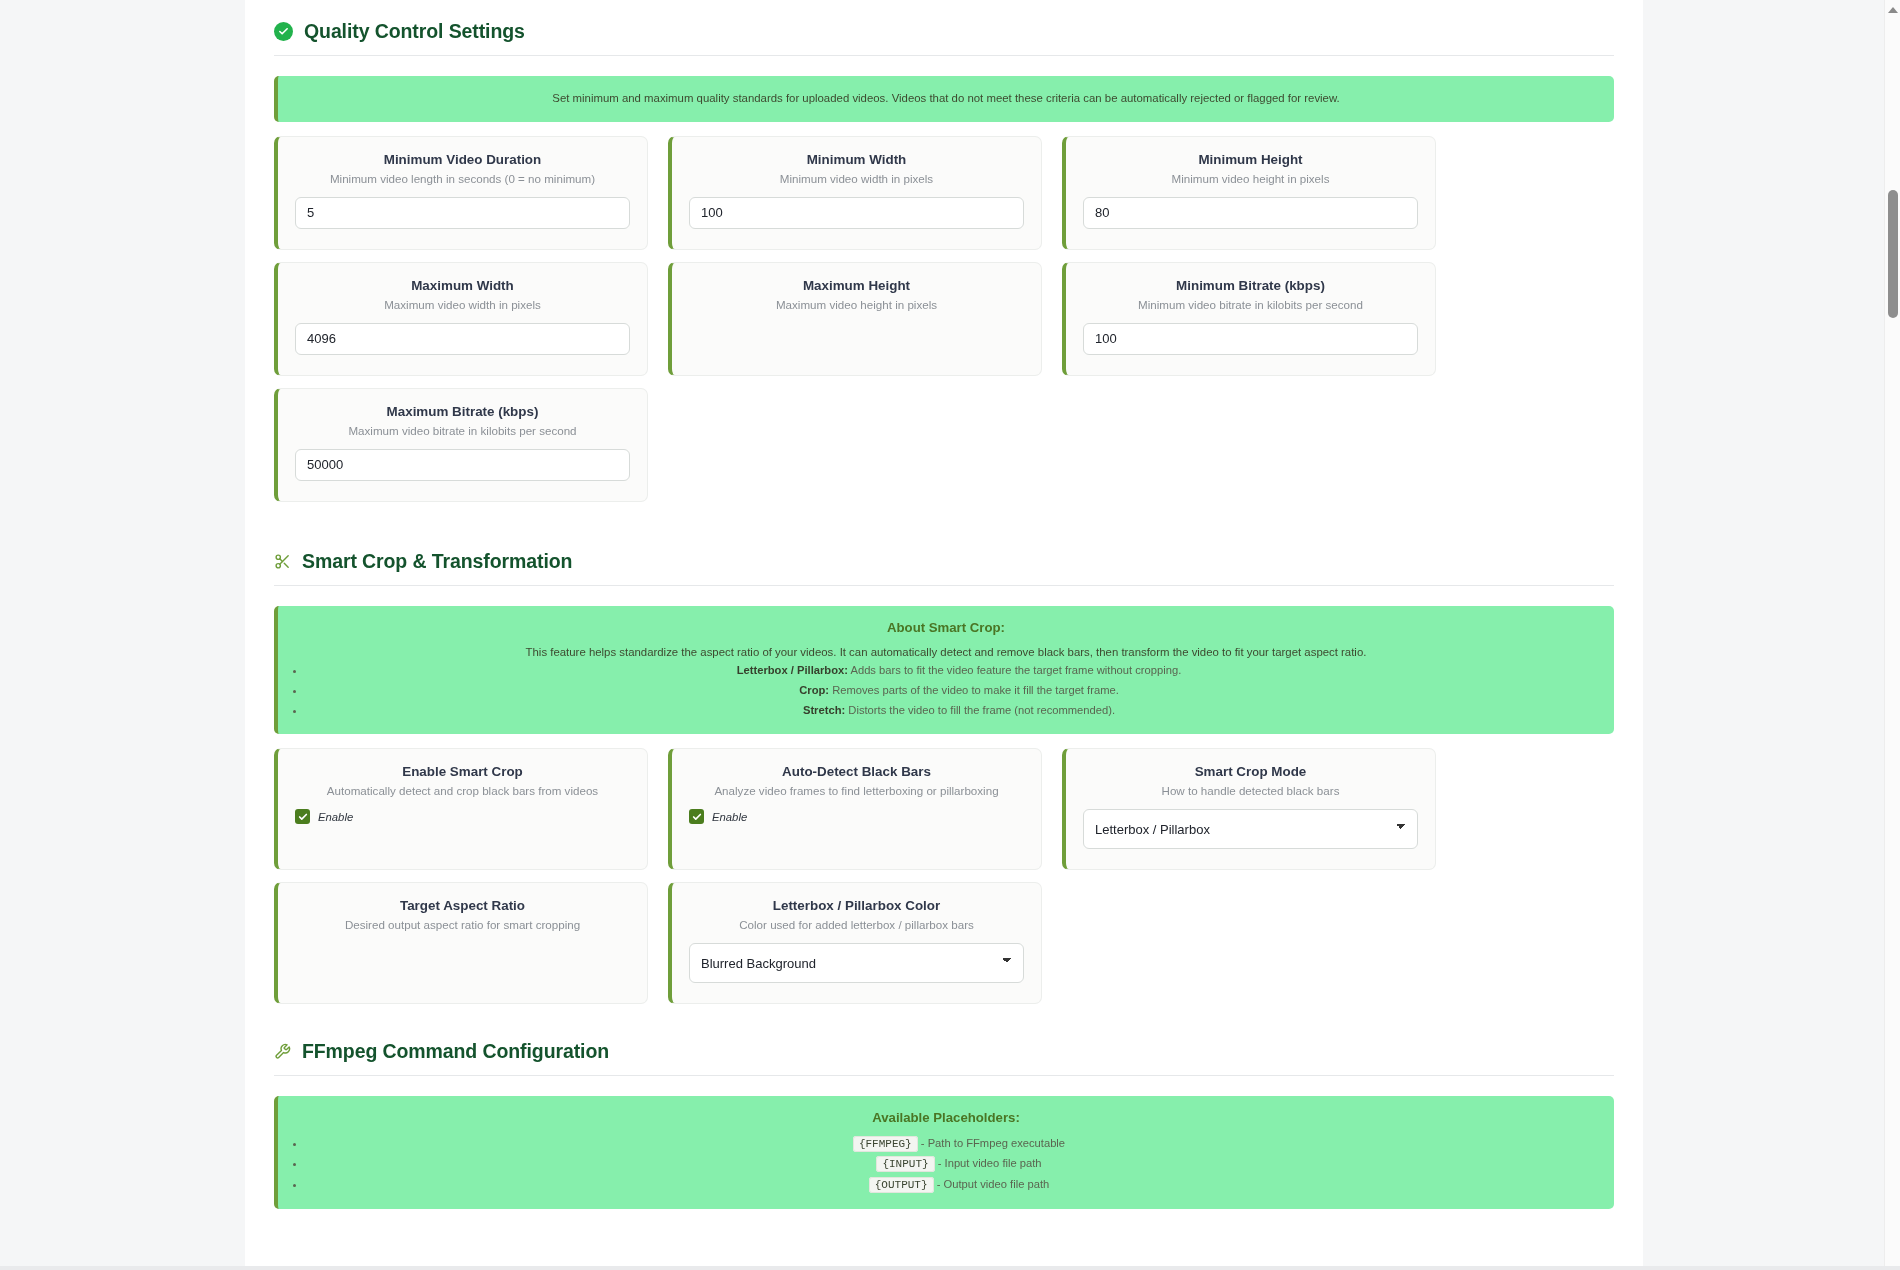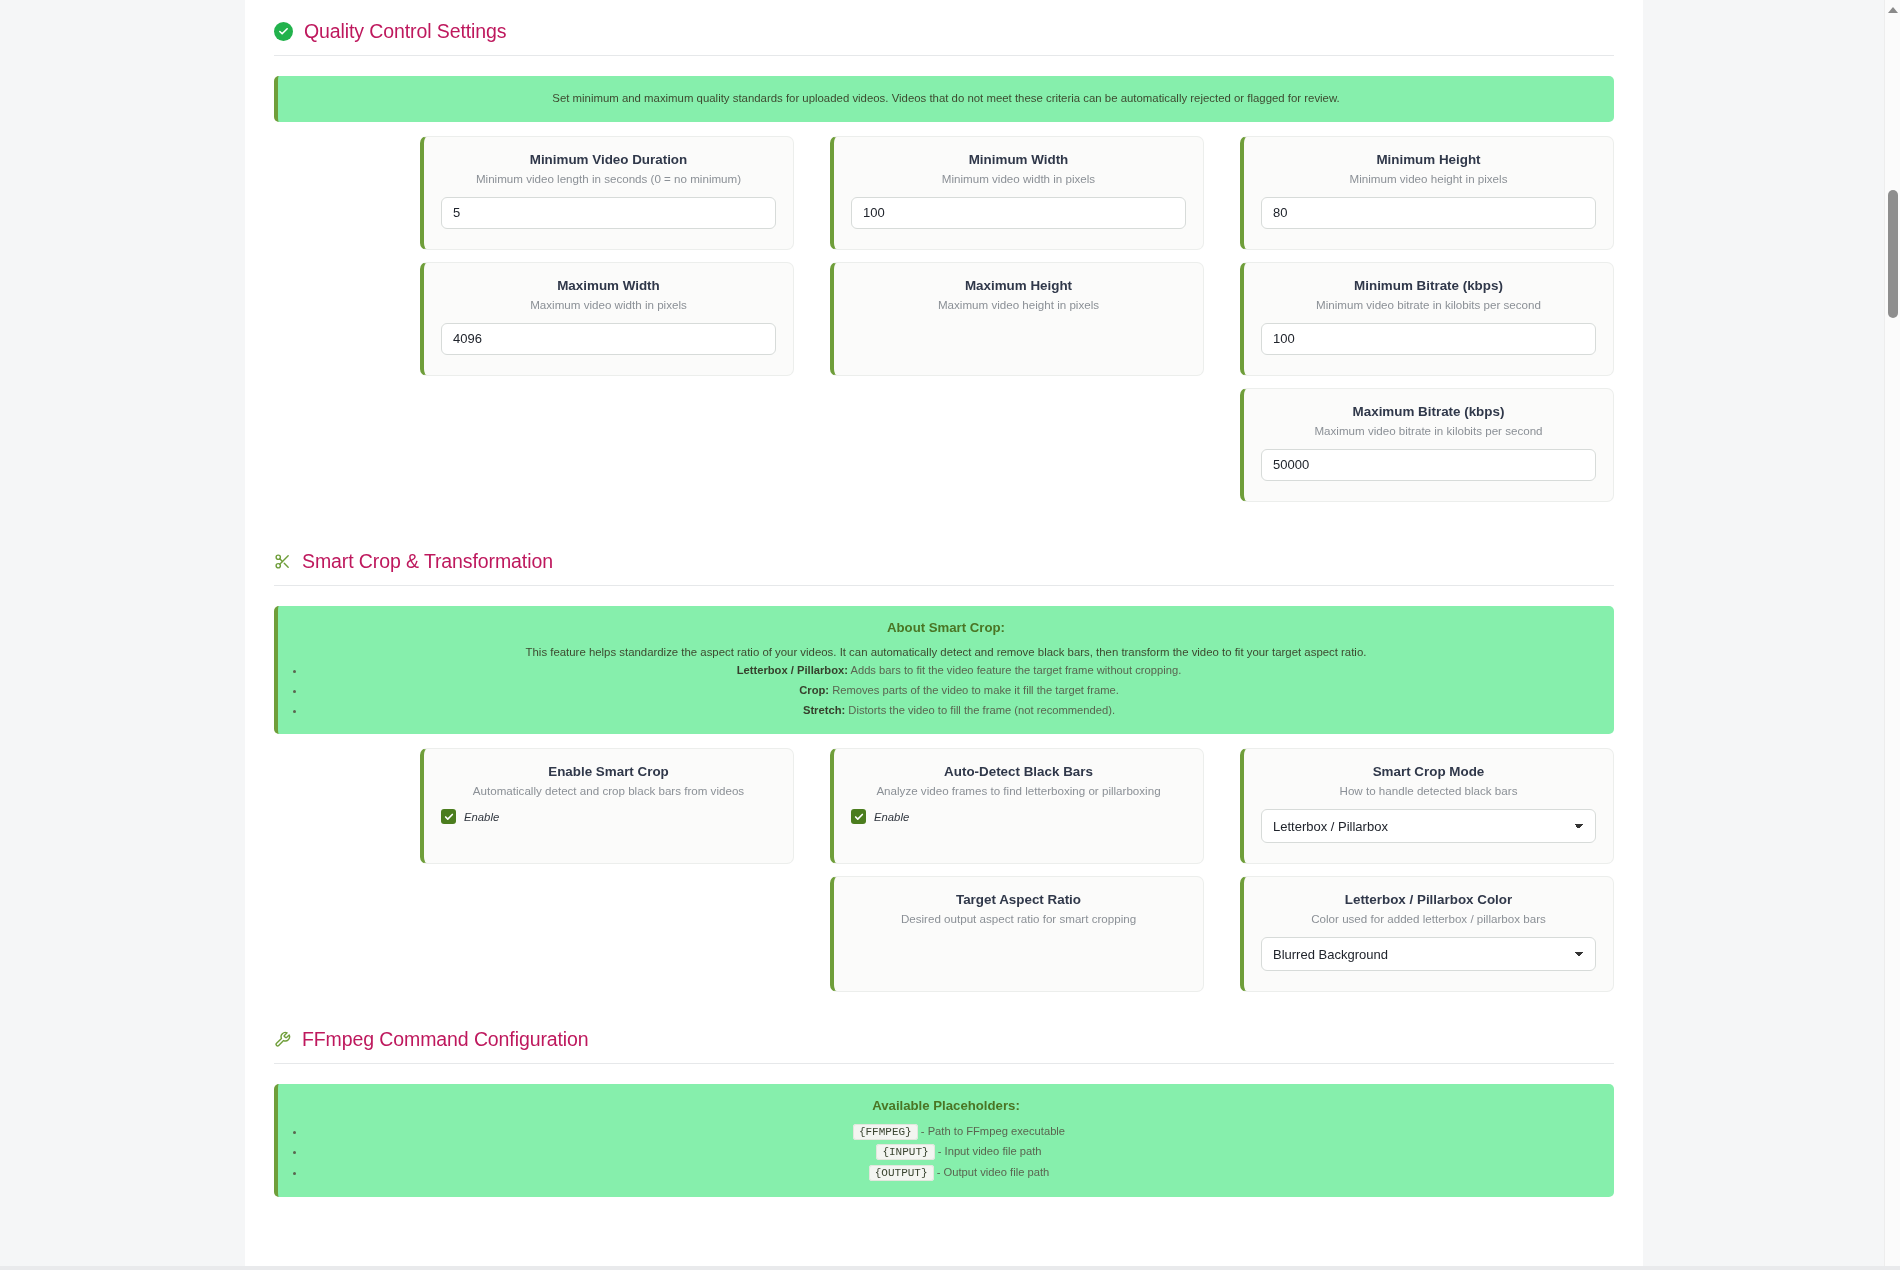--- a/index.html
+++ b/index.html
@@ -34,22 +34,22 @@
 
   
   .section-head {
     display: flex;
     align-items: center;
     gap: 11px;
     padding: 6px 0 0 0;
   }
   .section-head .sh-title {
     font-size: 19.5px;
-    font-weight: 400;
-    color: #be185d;
+    font-weight: 700;
+    color: #14532d;
     letter-spacing: -0.1px;
   }
   .sh-divider {
     height: 1px;
     background: #e6e8ea;
     margin-top: 12px;
     width: 100%;
   }
   .badge-check {
     width: 19px; height: 19px;
@@ -103,23 +103,22 @@
     border-radius: 3px;
     padding: 1px 5px;
     font-size: 11px;
     color: #3a4430;
   }
 
   
   .grid {
     display: flex;
     flex-wrap: wrap;
-    gap: 0 36px;
+    gap: 0 20px;
     margin-top: 14px;
-    justify-content: flex-end;
   }
   .card {
     width: 374px;
     background: #fbfbfa;
     border: 1px solid #eceeec;
     border-left: 4px solid #6f9e3a;
     border-radius: 7px;
     padding: 15px 17px 20px 17px;
     margin-bottom: 12px;
   }
@@ -142,21 +141,21 @@
     border: 1px solid #d7dbd9;
     border-radius: 6px;
     background: #ffffff;
     font-size: 13px;
     color: #20242c;
     padding: 0 11px;
     font-family: "Liberation Sans", sans-serif;
     outline: none;
   }
   select.field {
-    height: 34px;
+    height: 40px;
     appearance: none;
     -webkit-appearance: none;
     padding-right: 36px;
     background-image:
       linear-gradient(45deg, transparent 50%, #333 50%),
       linear-gradient(135deg, #333 50%, transparent 50%);
     background-position:
       calc(100% - 16px) 14px,
       calc(100% - 11px) 14px;
     background-size: 5px 5px, 5px 5px;

